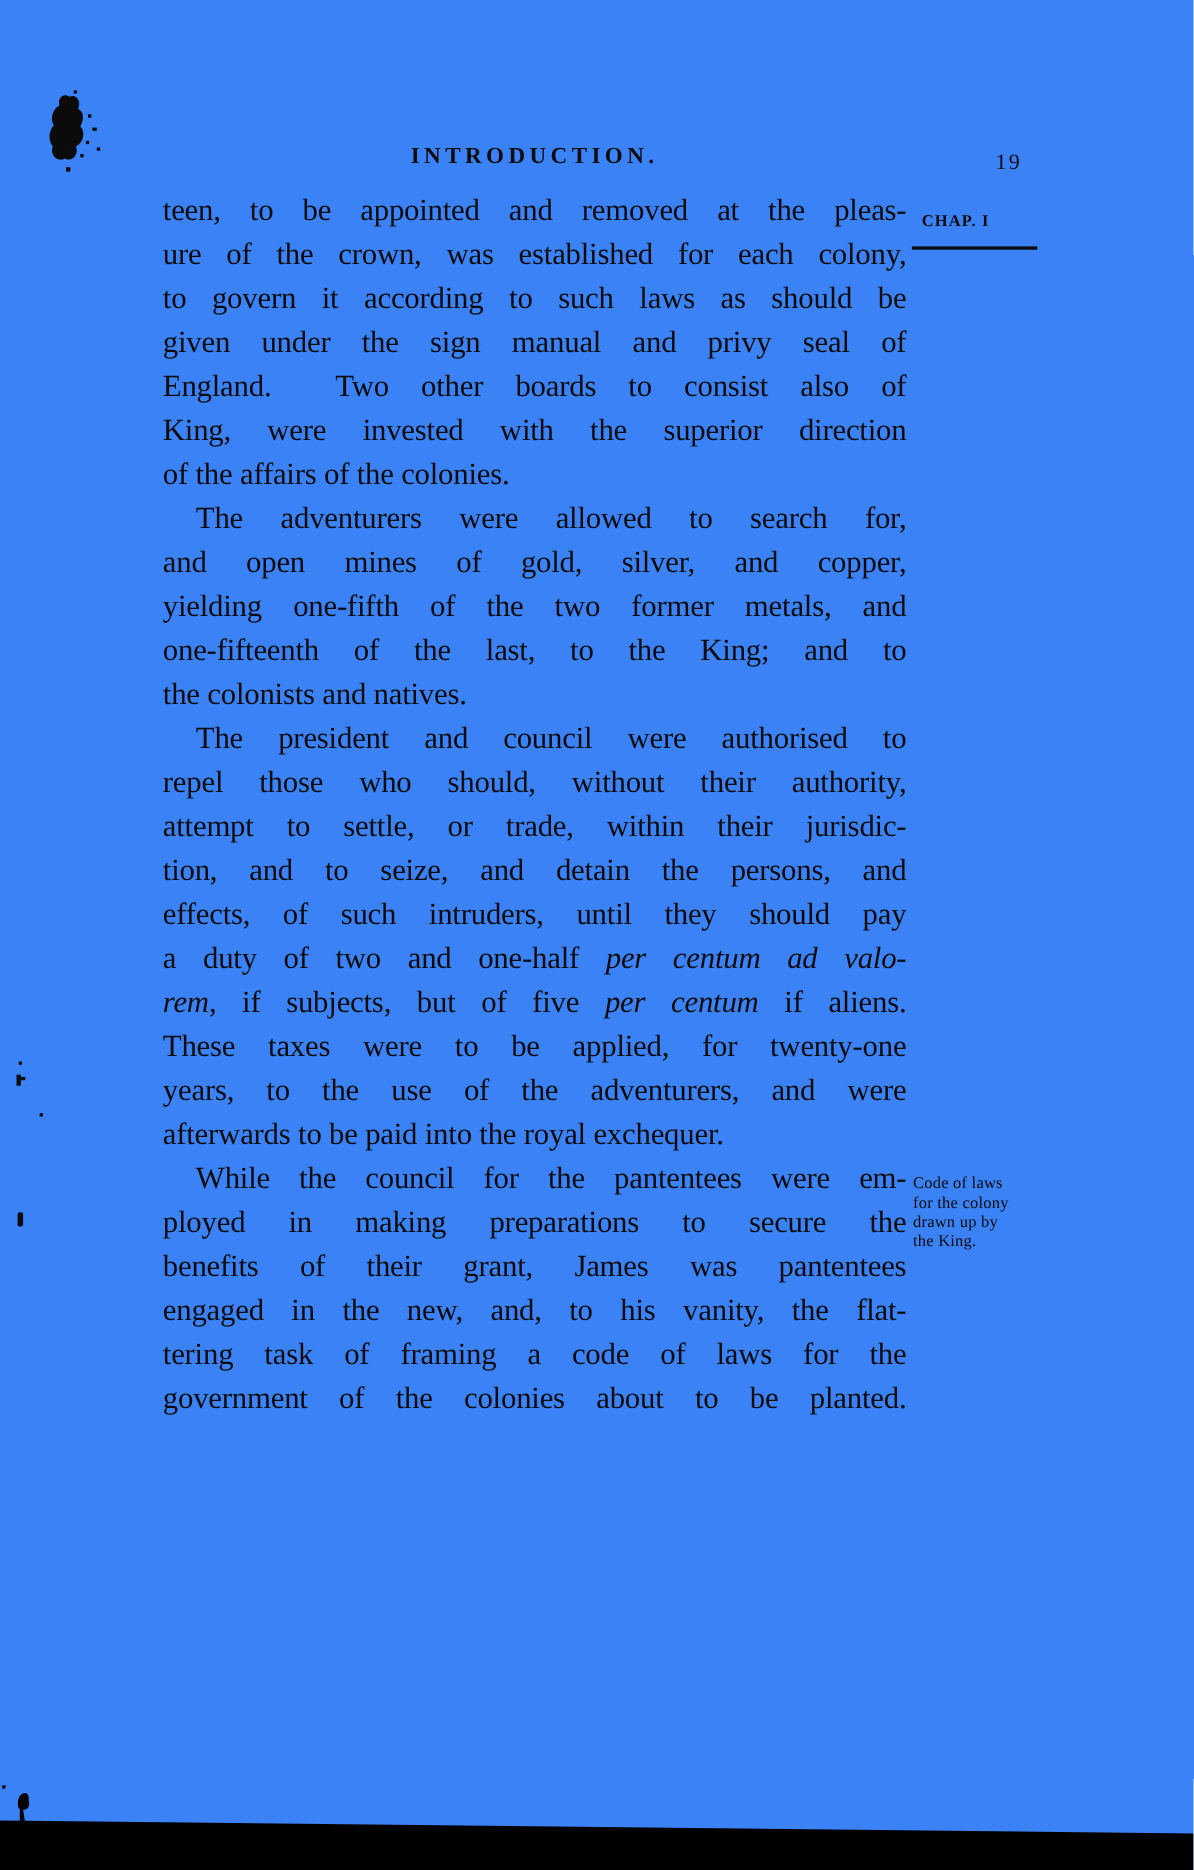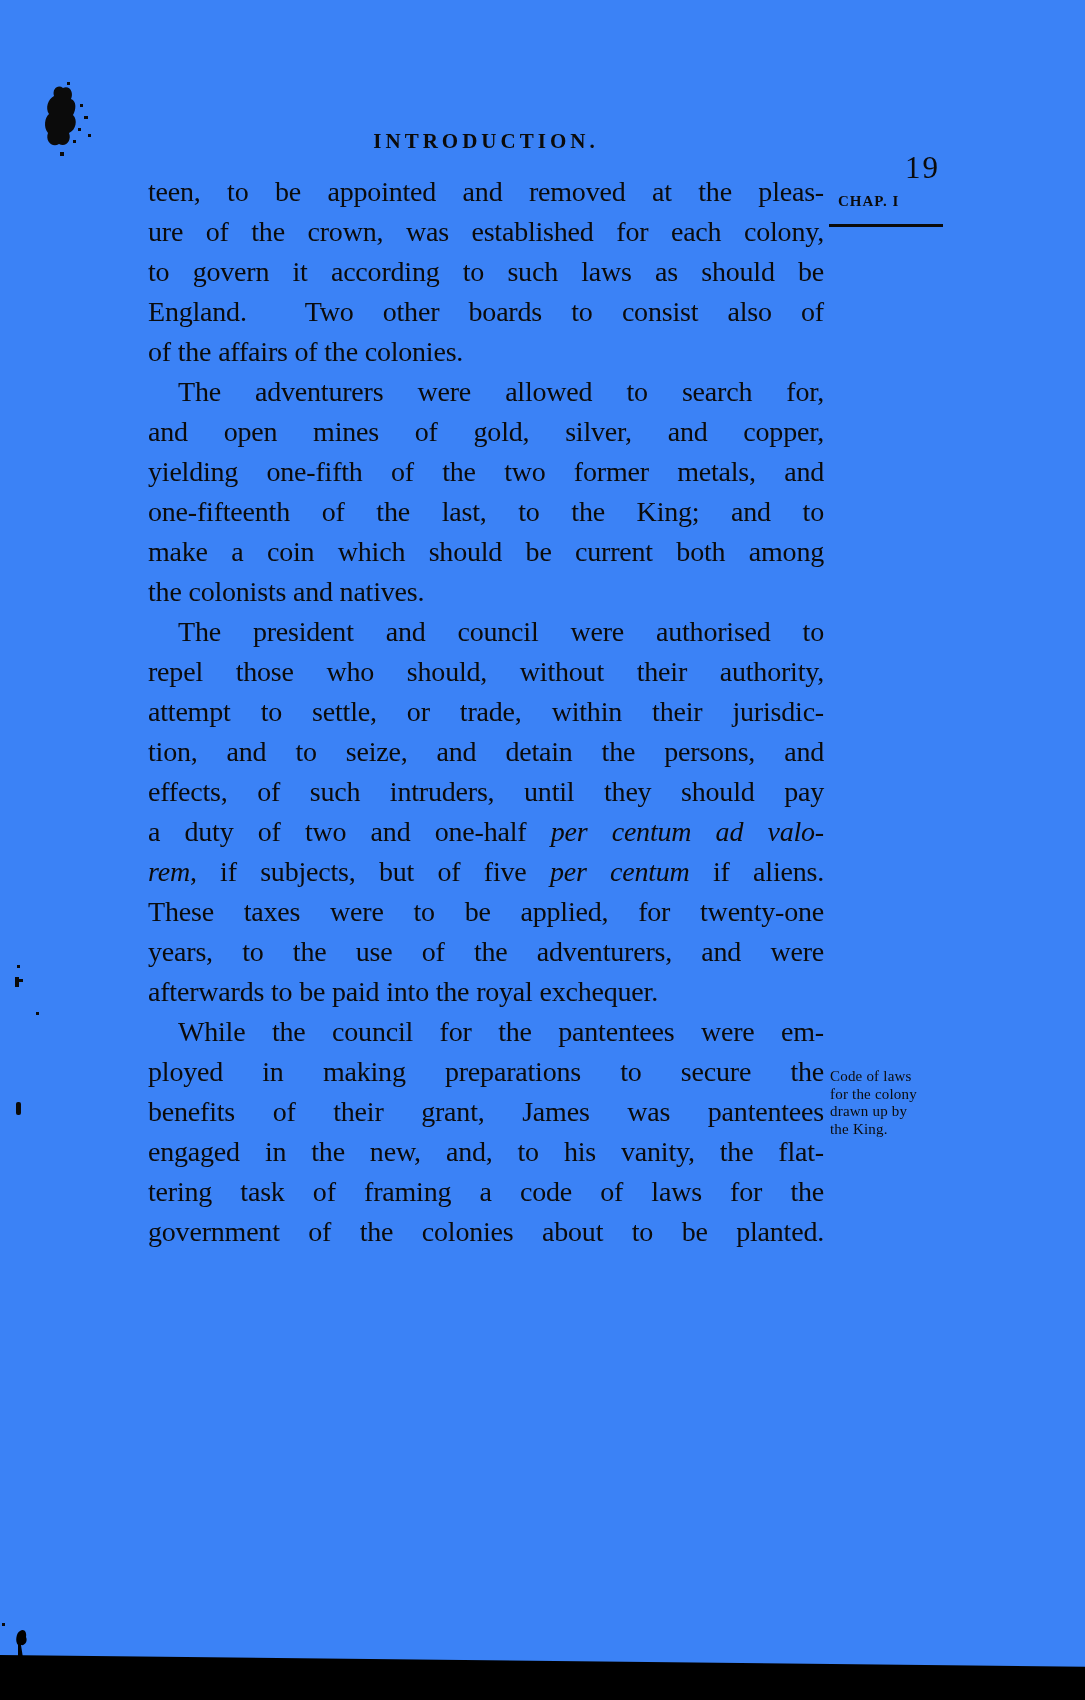--- a/index.html
+++ b/index.html
@@ -5,21 +5,21 @@
   html,body{margin:0;padding:0;background:#e8e8e8;}
   .page{
     position:relative;width:1085px;height:1700px;background:#3b82f6;
     font-family:Liberation Serif, serif;color:#0b0b0b;overflow:hidden;
   }
   .running-header{
     position:absolute;top:129px;left:148px;width:676px;text-align:center;
     font-size:21px;letter-spacing:4px;font-weight:bold;white-space:nowrap;
   }
   .page-number{
-    position:absolute;top:150px;left:905px;font-size:31px;letter-spacing:2px;
+    position:absolute;top:137px;left:905px;font-size:20px;letter-spacing:2px;
   }
   .chap-label{
     position:absolute;top:193px;left:838px;font-size:15px;font-weight:bold;
     letter-spacing:1px;white-space:nowrap;
   }
   .chap-rule{
     position:absolute;top:224px;left:829px;width:114px;height:3px;background:#0b0b0b;
   }
   .sidenote{
     position:absolute;top:1068px;left:830px;width:160px;
@@ -49,29 +49,30 @@
   <div class="page-number">19</div>
 
   <div class="chap-label">CHAP. I</div>
   <div class="chap-rule"></div>
 
   <div class="body-text">
       <div>
         <div class="line"><span>teen, to be appointed and removed at the pleas-</span></div>
         <div class="line"><span>ure of the crown, was established for each colony,</span></div>
         <div class="line"><span>to govern it according to such laws as should be</span></div>
+        <div class="line"><span>given under the sign manual and privy seal of</span></div>
         <div class="line"><span>England.&nbsp; Two other boards to consist also of</span></div>
+        <div class="line"><span>King, were invested with the superior direction</span></div>
         <div class="line last"><span>of the affairs of the colonies.</span></div>
       </div>
       <div>
         <div class="line indent"><span>The adventurers were allowed to search for,</span></div>
         <div class="line"><span>and open mines of gold, silver, and copper,</span></div>
         <div class="line"><span>yielding one-fifth of the two former metals, and</span></div>
         <div class="line"><span>one-fifteenth of the last, to the King; and to</span></div>
-        <div class="line"><span>make a coin which should be current both among</span></div>
         <div class="line last"><span>the colonists and natives.</span></div>
       </div>
       <div>
         <div class="line indent"><span>The president and council were authorised to</span></div>
         <div class="line"><span>repel those who should, without their authority,</span></div>
         <div class="line"><span>attempt to settle, or trade, within their jurisdic-</span></div>
         <div class="line"><span>tion, and to seize, and detain the persons, and</span></div>
         <div class="line"><span>effects, of such intruders, until they should pay</span></div>
         <div class="line"><span>a duty of two and one-half </span><span class="em">per centum ad valo-</span></div>
         <div class="line"><span class="em">rem</span><span>, if subjects, but of five </span><span class="em">per centum</span><span> if aliens.</span></div>

